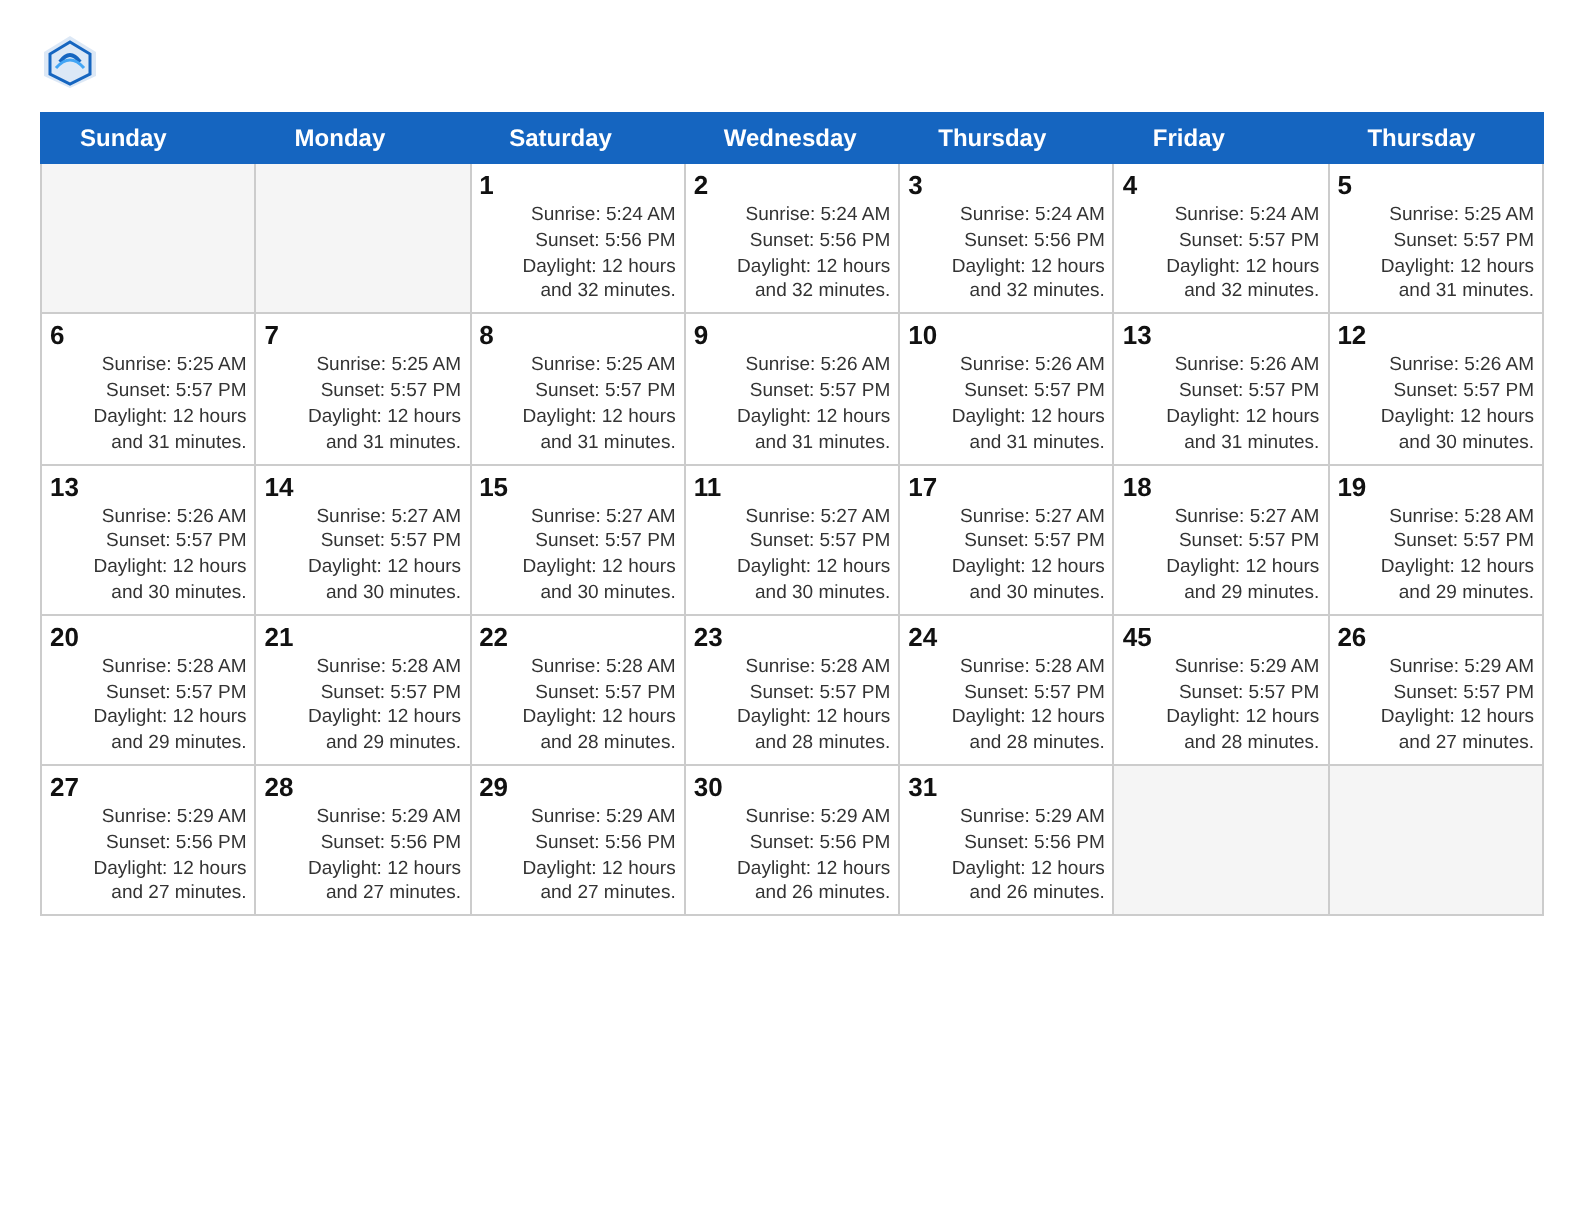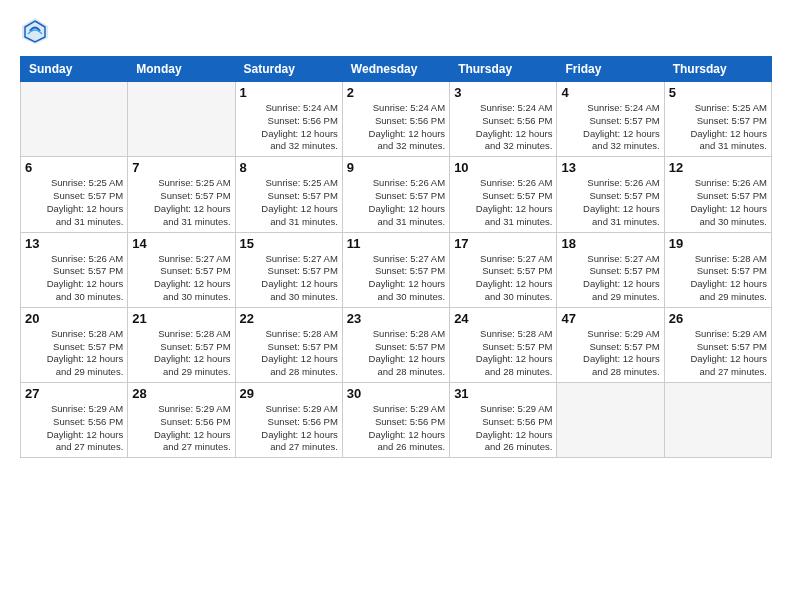--- a/index.html
+++ b/index.html
@@ -62,21 +62,21 @@
     .calendar {
       width: 100%;
       border-collapse: collapse;
       border: 1px solid #ccc;
     }
     .calendar th {
       background: #1565c0;
       color: #fff;
       font-size: 12px;
       font-weight: bold;
-      padding: 5px 8px;
+      padding: 5px 19px;
       text-align: left;
       border: 1px solid #1565c0;
     }
     .calendar td {
       vertical-align: top;
       border: 1px solid #ccc;
       padding: 3px 4px;
       width: calc(100% / 7);
       min-height: 70px;
       font-size: 10px;
@@ -307,21 +307,21 @@
 and 28 minutes.</div>
           </td>
           <td>
             <span class="day-num">24</span>
             <div class="day-info" style="white-space: pre-line;">Sunrise: 5:28 AM
 Sunset: 5:57 PM
 Daylight: 12 hours
 and 28 minutes.</div>
           </td>
           <td>
-            <span class="day-num">47</span>
+            <span class="day-num">45</span>
             <div class="day-info" style="white-space: pre-line;">Sunrise: 5:29 AM
 Sunset: 5:57 PM
 Daylight: 12 hours
 and 28 minutes.</div>
           </td>
           <td>
             <span class="day-num">26</span>
             <div class="day-info" style="white-space: pre-line;">Sunrise: 5:29 AM
 Sunset: 5:57 PM
 Daylight: 12 hours

